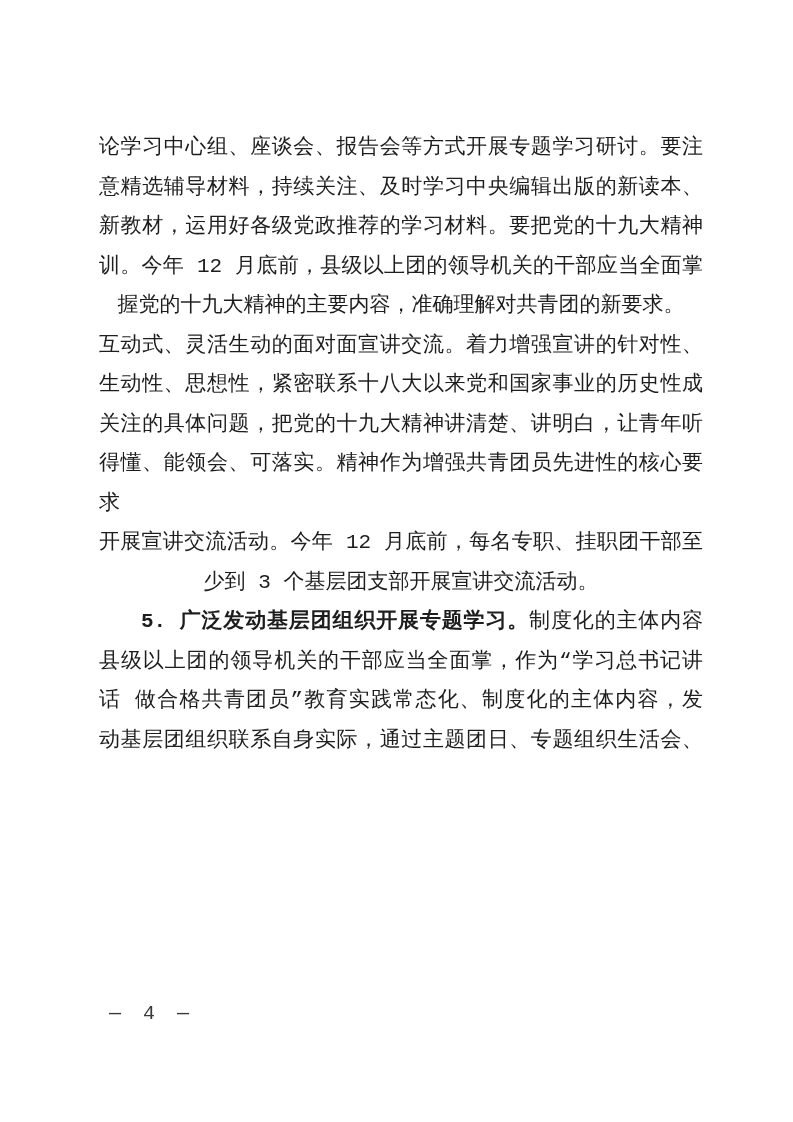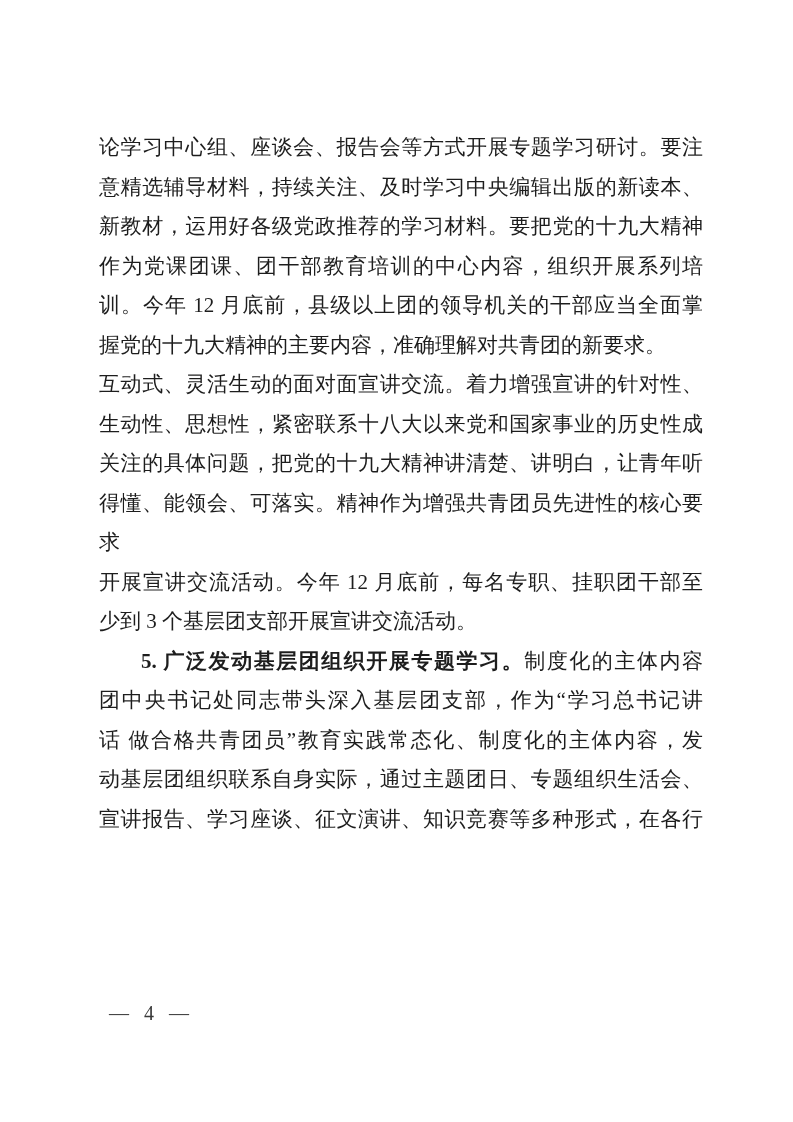--- a/index.html
+++ b/index.html
@@ -6,33 +6,33 @@
     margin: 0;
     padding: 0;
     background: #ffffff;
   }
   .page {
     position: relative;
     width: 793px;
     height: 1122px;
     background: #ffffff;
     overflow: hidden;
-    font-family: Liberation Serif, serif;
+    font-family: Liberation Mono, monospace;
     color: #1d1d1d;
   }
   .text-block {
     position: absolute;
     left: 99px;
     top: 128px;
     width: 604px;
     font-size: 21px;
     line-height: 39.5px;
   }
   .line {
-    text-align: left;
+    text-align: center;
     white-space: normal;
   }
   .line.justify {
     text-align: justify;
     text-align-last: justify;
     text-justify: inter-character;
   }
   .line.indent {
     text-indent: 2em;
   }
@@ -48,31 +48,29 @@
   }
 </style>
 </head>
 <body>
 
 <div class="page">
   <div class="text-block" id="text-block">
       <div class="line justify"><span class="seg">论学习中心组、座谈会、报告会等方式开展专题学习研讨。要注</span></div>
       <div class="line justify"><span class="seg">意精选辅导材料，持续关注、及时学习中央编辑出版的新读本、</span></div>
       <div class="line justify"><span class="seg">新教材，运用好各级党政推荐的学习材料。要把党的十九大精神</span></div>
-      <div class="line justify"><span class="seg">作为党课团课、团干部教育培训的中心内容，组织开展系列培</span></div>
       <div class="line justify"><span class="seg">训。今年 12 月底前，县级以上团的领导机关的干部应当全面掌</span></div>
       <div class="line"><span class="seg">握党的十九大精神的主要内容，准确理解对共青团的新要求。</span></div>
       <div class="line justify"><span class="seg">互动式、灵活生动的面对面宣讲交流。着力增强宣讲的针对性、</span></div>
       <div class="line justify"><span class="seg">生动性、思想性，紧密联系十八大以来党和国家事业的历史性成</span></div>
       <div class="line justify"><span class="seg">关注的具体问题，把党的十九大精神讲清楚、讲明白，让青年听</span></div>
       <div class="line justify"><span class="seg">得懂、能领会、可落实。精神作为增强共青团员先进性的核心要求</span></div>
       <div class="line justify"><span class="seg">开展宣讲交流活动。今年 12 月底前，每名专职、挂职团干部至</span></div>
       <div class="line"><span class="seg">少到 3 个基层团支部开展宣讲交流活动。</span></div>
       <div class="line justify indent"><span class="seg bold">5. 广泛发动基层团组织开展专题学习。</span><span class="seg">制度化的主体内容</span></div>
-      <div class="line justify"><span class="seg">团中央书记处同志带头深入基层团支部，作为“学习总书记讲</span></div>
+      <div class="line justify"><span class="seg">县级以上团的领导机关的干部应当全面掌，作为“学习总书记讲</span></div>
       <div class="line justify"><span class="seg">话 做合格共青团员”教育实践常态化、制度化的主体内容，发</span></div>
       <div class="line justify"><span class="seg">动基层团组织联系自身实际，通过主题团日、专题组织生活会、</span></div>
-      <div class="line justify"><span class="seg">宣讲报告、学习座谈、征文演讲、知识竞赛等多种形式，在各行</span></div>
     </div>
   <div class="page-number">
     <span>— 4 —</span>
   </div>
 </div>
 
 </body></html>

